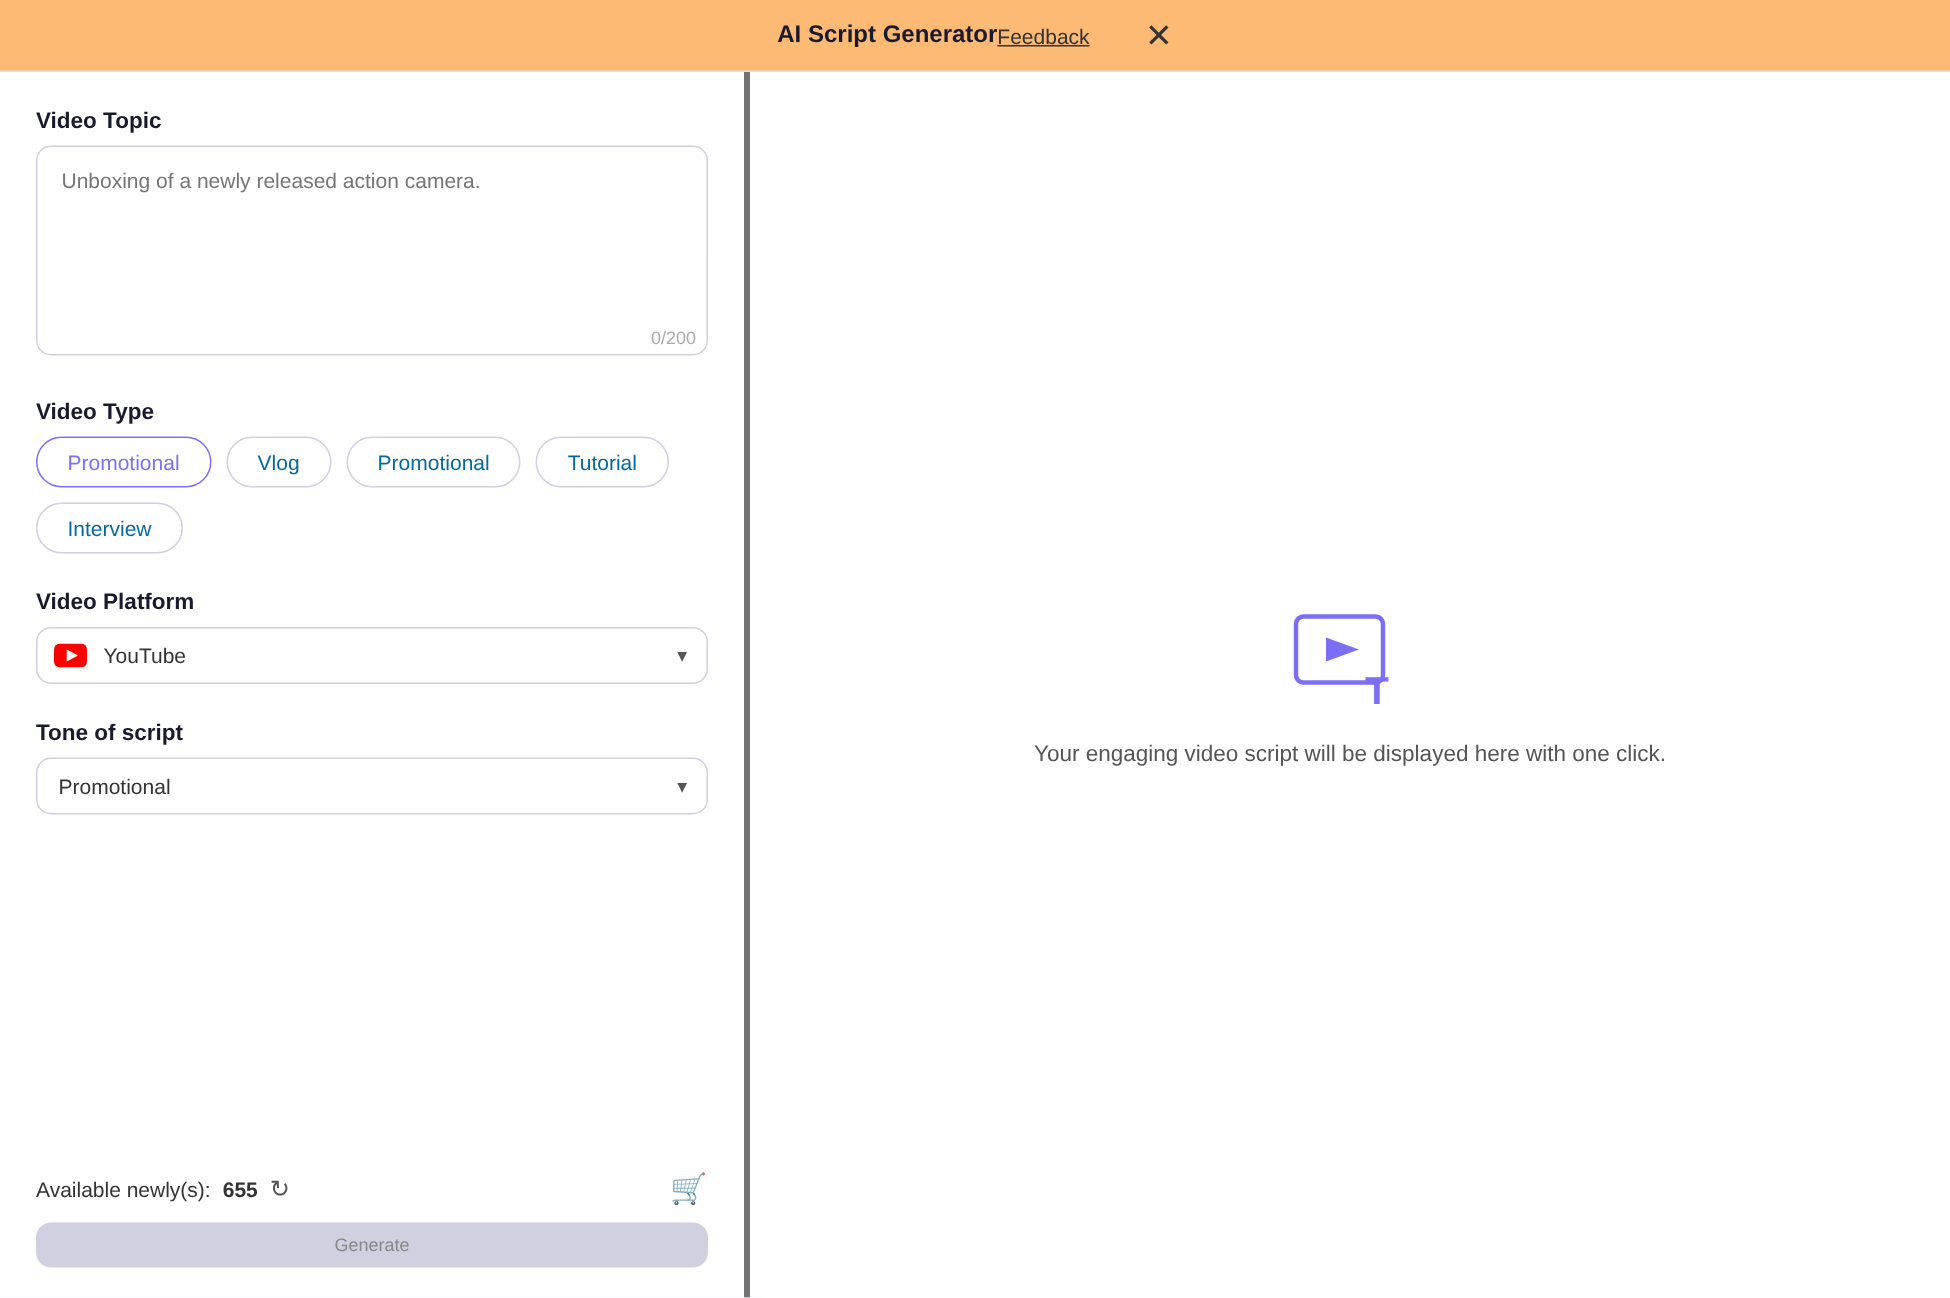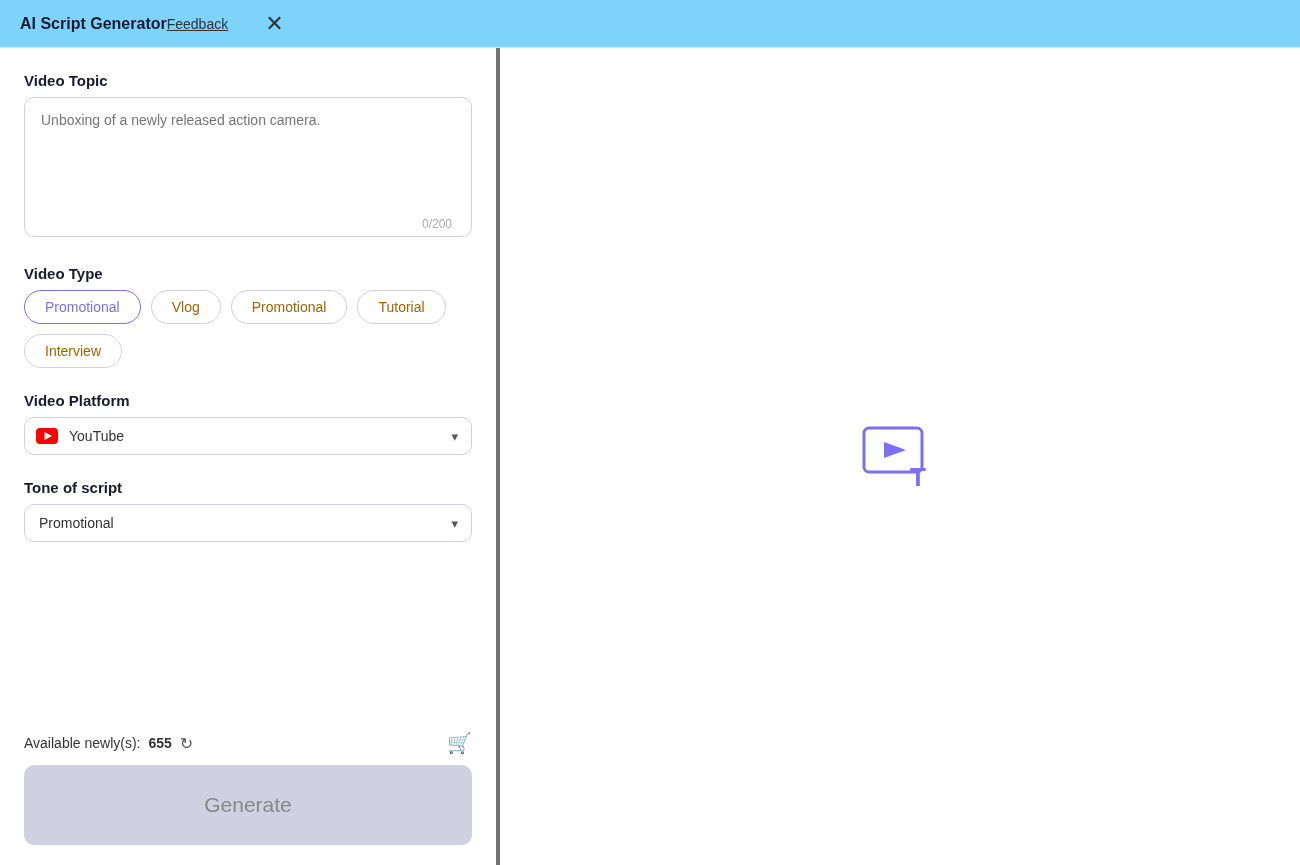--- a/index.html
+++ b/index.html
@@ -8,22 +8,22 @@
       background: #f0f1f7;
       width: 1300px;
       height: 865px;
       overflow: hidden;
     }
 
     
     .topbar {
       display: flex;
       align-items: center;
-      justify-content: flex-start;
-      background: #7dd3fc;
+      justify-content: center;
+      background: #fdba74;
       padding: 0 20px;
       height: 48px;
       border-bottom: 1px solid #e0e0ea;
     }
     .topbar-title {
       font-size: 16px;
       font-weight: 600;
       color: #1a1a2e;
     }
     .topbar-right {
@@ -96,37 +96,37 @@
       font-family: inherit;
       background: #fff;
       position: relative;
     }
     .textarea-wrapper {
       position: relative;
     }
     .char-count {
       position: absolute;
       bottom: 10px;
-      right: 20px;
+      right: 8px;
       font-size: 12px;
       color: #aaa;
     }
 
     
     .chips-row {
       display: flex;
       flex-wrap: wrap;
       gap: 10px;
     }
     .chip {
       border: 1.5px solid #d0d0e0;
       border-radius: 50px;
       padding: 8px 20px;
       font-size: 14px;
-      color: #a16207;
+      color: #0369a1;
       background: #fff;
       cursor: pointer;
       transition: all 0.15s;
     }
     .chip.selected {
       border-color: #7c6ef5;
       color: #7c6ef5;
       background: #fff;
     }
 
@@ -194,26 +194,26 @@
       cursor: pointer;
     }
     .cart-icon {
       color: #7c6ef5;
       font-size: 20px;
       cursor: pointer;
     }
 
     .generate-btn {
       width: 100%;
-      padding: 28px;
+      padding: 8px;
       border-radius: 10px;
       border: none;
       background: #d0d0e0;
       color: #888;
-      font-size: 21px;
+      font-size: 12px;
       font-weight: 500;
       cursor: not-allowed;
       font-family: inherit;
       margin-top: 10px;
     }
 
     
     .script-icon {
       color: #7c6ef5;
     }
@@ -305,15 +305,16 @@
     <div class="script-icon">
       <svg width="80" height="70" viewBox="0 0 80 70" fill="none" xmlns="http://www.w3.org/2000/svg">
 
         <rect x="4" y="8" width="58" height="44" rx="5" stroke="#7c6ef5" stroke-width="3" fill="none"></rect>
 
         <polygon points="24,22 46,30 24,38" fill="#7c6ef5"></polygon>
 
         <text x="50" y="66" font-size="26" font-weight="bold" fill="#7c6ef5" font-family="sans-serif">T</text>
       </svg>
     </div>
+    <p class="placeholder-text">Your engaging video script will be displayed here with one click.</p>
   </div>
 
 </div>
 
 </body></html>

